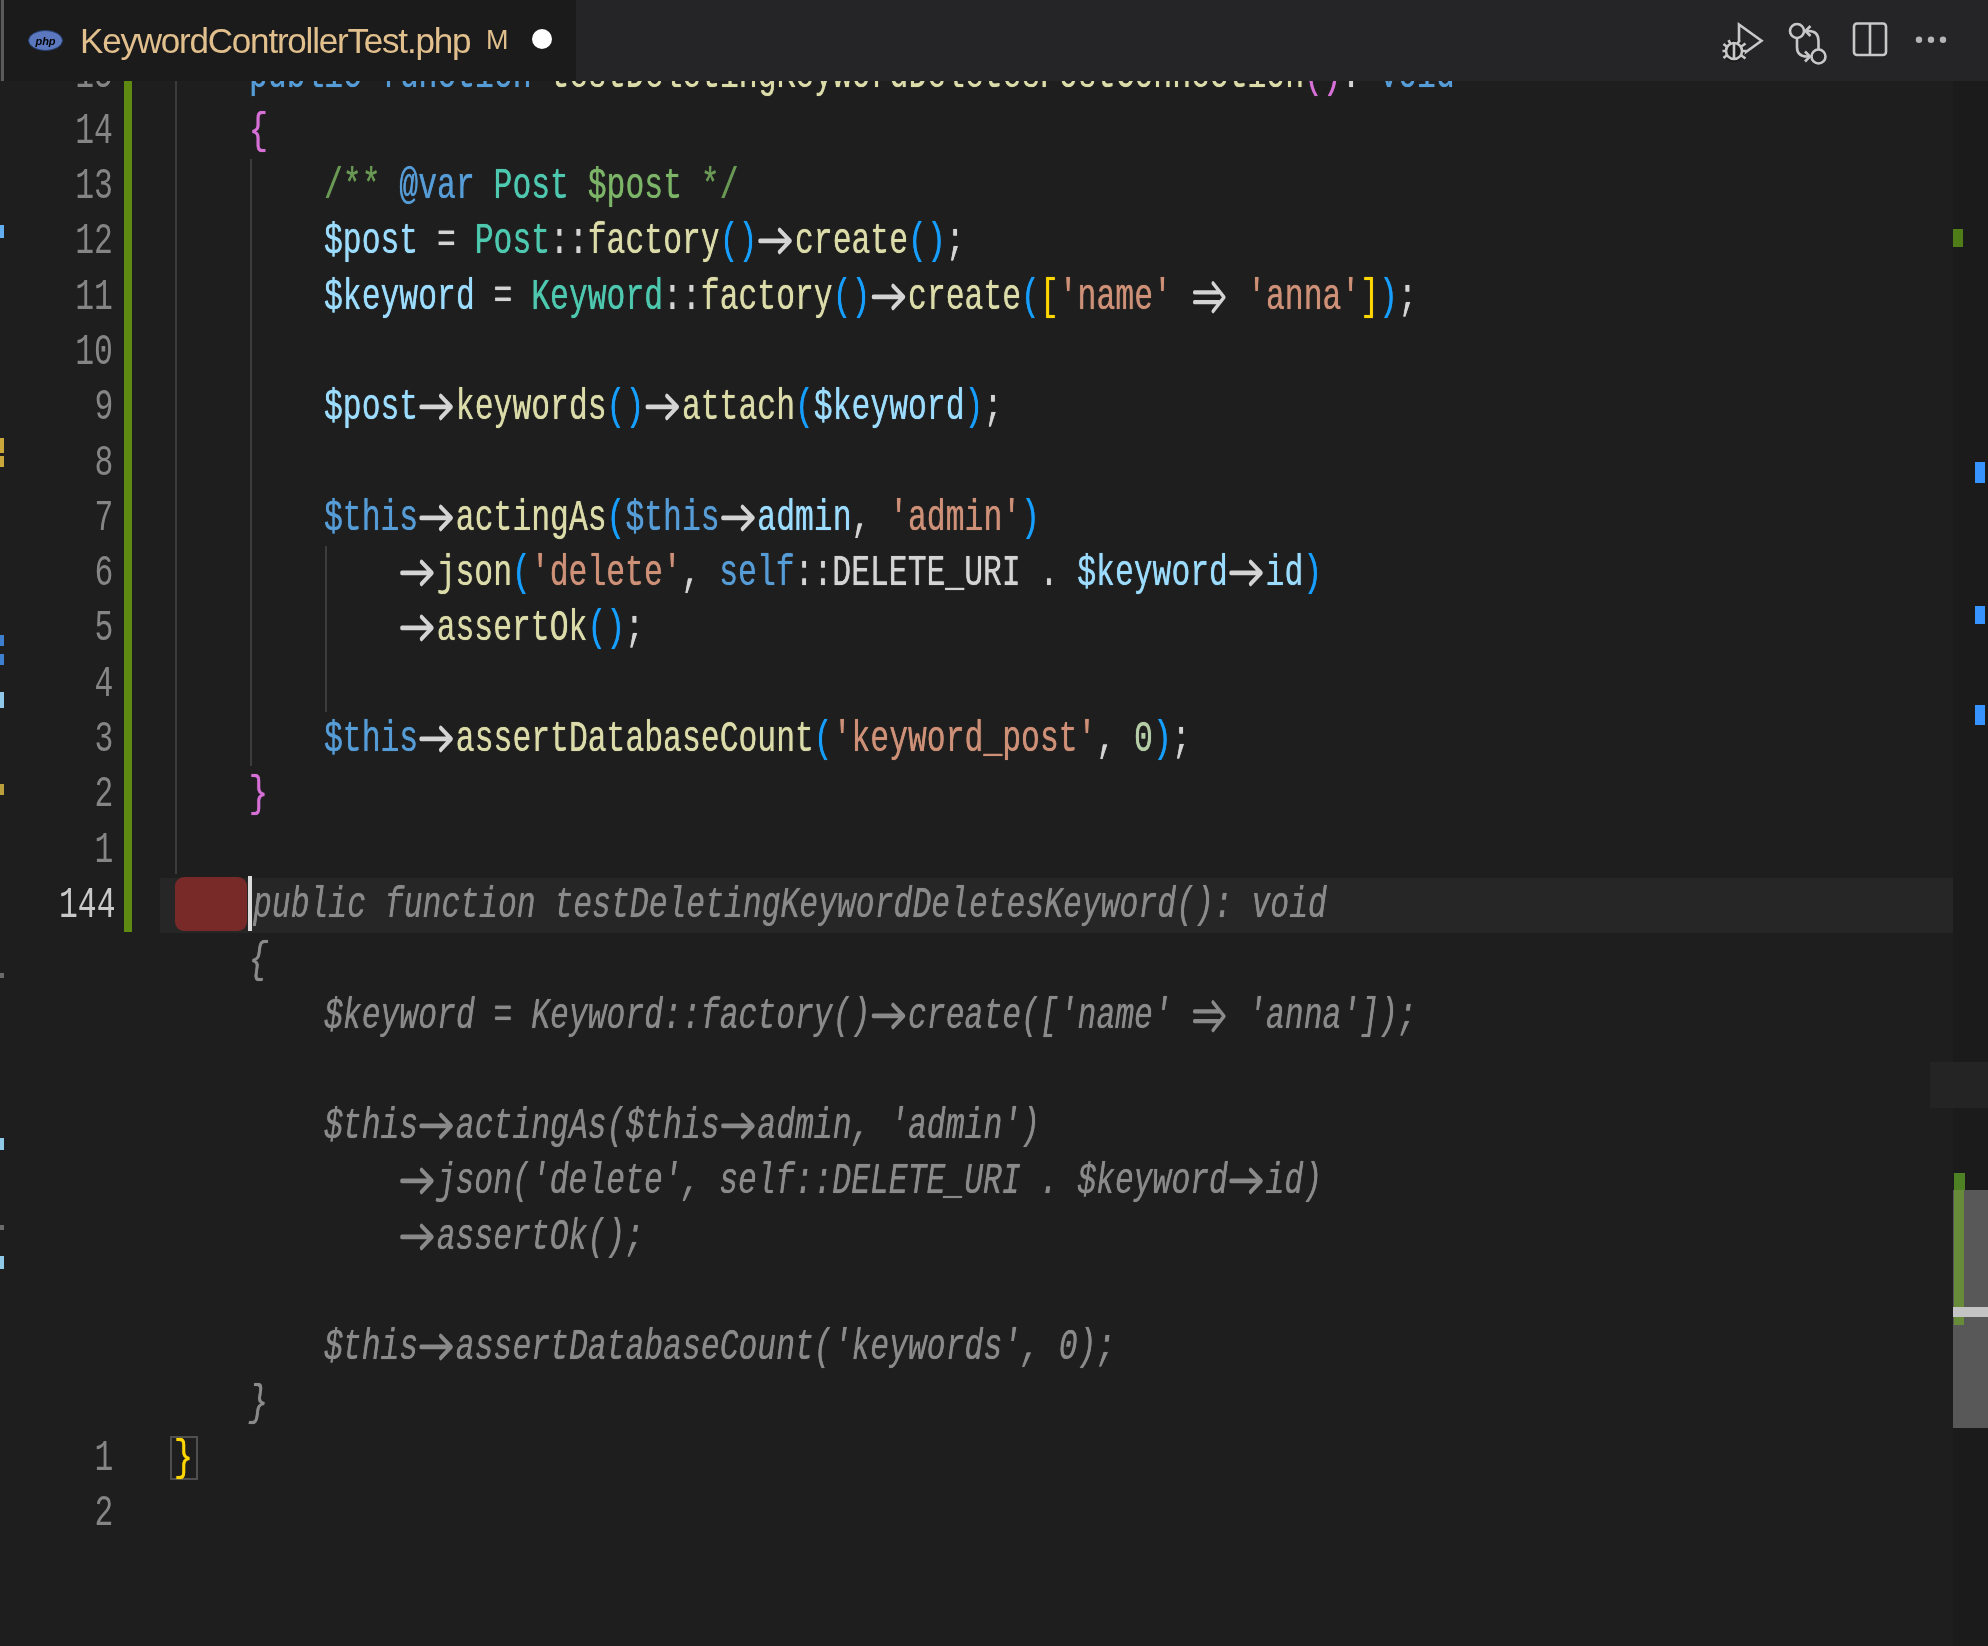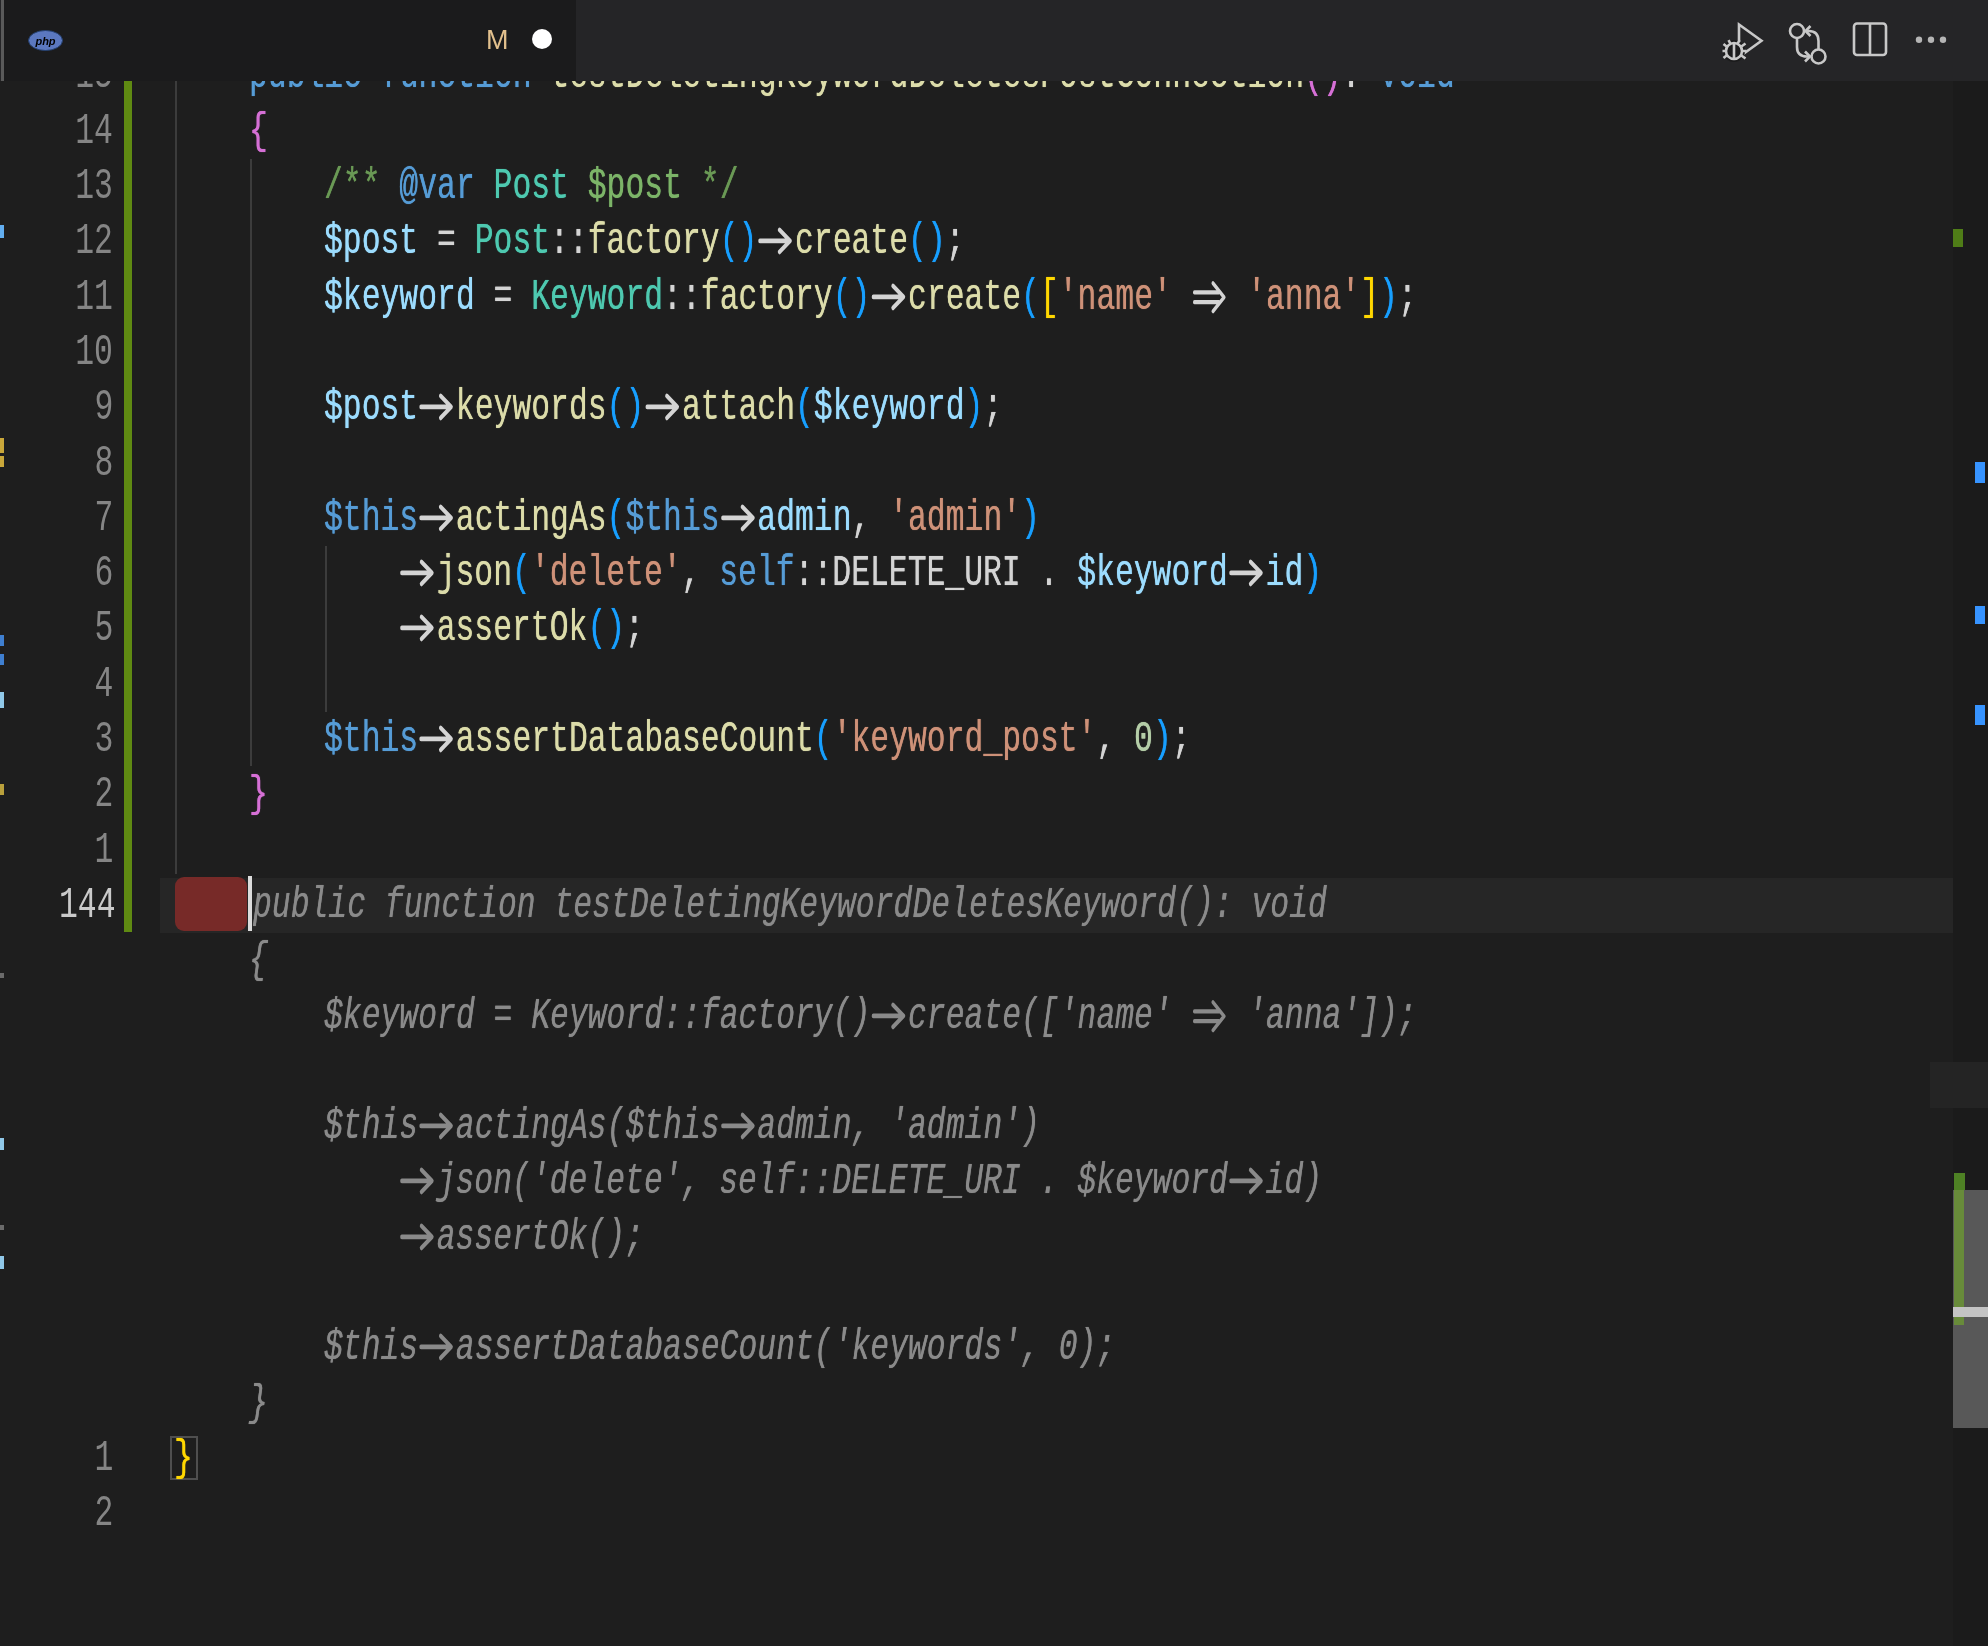--- a/index.html
+++ b/index.html
@@ -143,20 +143,21 @@
   <div class="abs" style="left:0;top:1256px;width:4px;height:13px;background:#90c8e8;"></div>
 </div>
 
 <div class="abs" style="left:0;top:0;width:1988px;height:81px;background:#252527;z-index:10;">
   <div class="abs" style="left:4px;top:0;width:572px;height:81px;background:#1b1b1c;"></div>
   <div class="abs" style="left:1px;top:0;width:3px;height:81px;background:#5a5a5a;"></div>
   <svg class="abs" style="left:28px;top:30px;" width="35" height="21" viewBox="0 0 35 21">
     <ellipse cx="17.5" cy="10.5" rx="17" ry="10" fill="#5b78bf" stroke="#24406f" stroke-width="1"></ellipse>
     <text x="17.5" y="15" font-family="Liberation Sans" font-size="11" font-style="italic" font-weight="bold" fill="#000" text-anchor="middle">php</text>
   </svg>
+  <div class="abs" style="left:80px;top:0;height:81px;line-height:81px;font-size:35px;color:#e2c08d;letter-spacing:-1.2px;">KeywordControllerTest.php</div>
   <div class="abs" style="left:486px;top:0;height:81px;line-height:81px;font-size:27px;color:#e2c08d;">M</div>
   <div class="abs" style="left:532px;top:29px;width:20px;height:20px;border-radius:50%;background:#ffffff;"></div>
 
   <svg class="abs" style="left:1700px;top:0px;" width="288" height="81" viewBox="0 0 288 81">
     <g stroke="#c8c8c8" stroke-width="2.6" fill="none">
 
       <path d="M 39 24.5 L 61.5 40.8 L 39 57 Z"></path>
       <circle cx="34" cy="51" r="11" fill="#1b1b1c" stroke="none"></circle>
       <circle cx="34" cy="51" r="8"></circle>
       <path d="M 34 43.5 L 34 58.5"></path>

